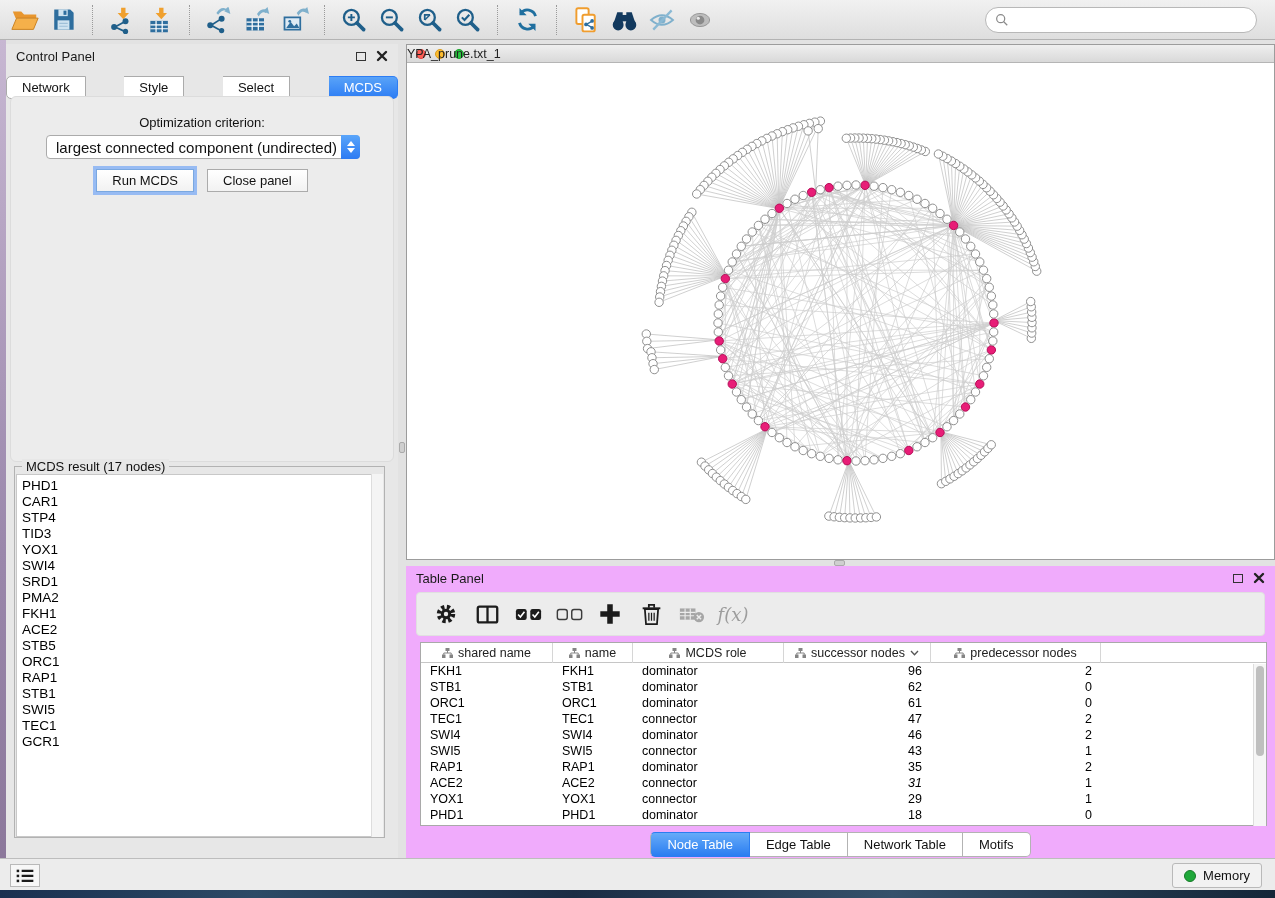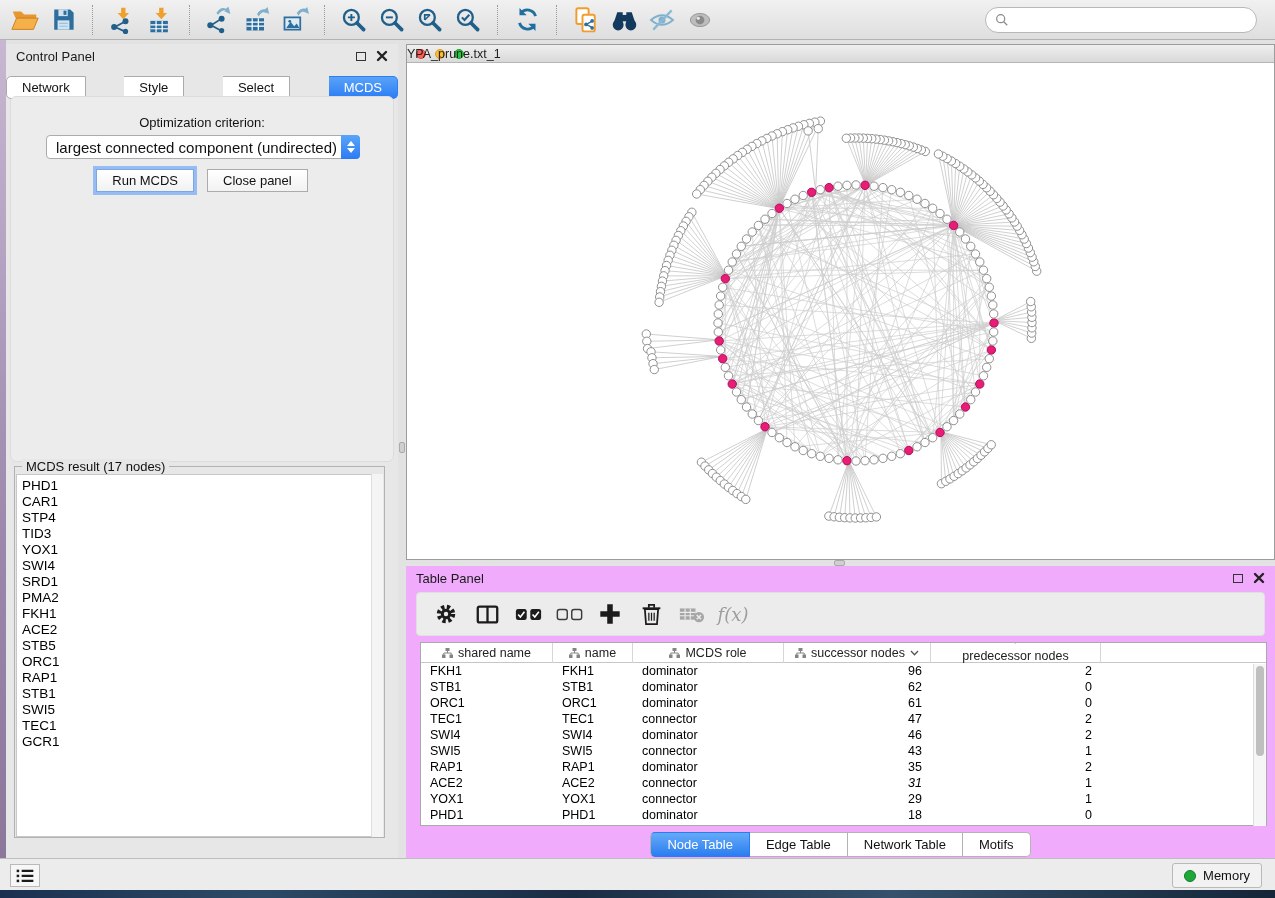--- a/index.html
+++ b/index.html
@@ -1076,21 +1076,21 @@
               <rect x="3.5" y="0" width="4" height="3" fill="#848484"></rect>
               <rect x="0" y="6.5" width="3.5" height="3.5" fill="#848484"></rect>
               <rect x="7.5" y="6.5" width="3.5" height="3.5" fill="#848484"></rect>
               <path d="M5.5 3v2M1.8 5h7.4M1.8 5v1.7M9.2 5v1.7" stroke="#848484" fill="none"></path>
             </svg>
             <span class="thl">successor nodes</span>
             <svg viewBox="0 0 9 6" width="9" height="6">
               <path d="M1 1l3.5 3.8L8 1" stroke="#555" fill="none" stroke-width="1.3"></path>
             </svg>
           </div>
-          <div class="th" style="width: 170px; flex-direction: column;">
+          <div class="th" style="width: 170px;">
             <svg viewBox="0 0 11 10" width="11" height="10">
               <rect x="3.5" y="0" width="4" height="3" fill="#848484"></rect>
               <rect x="0" y="6.5" width="3.5" height="3.5" fill="#848484"></rect>
               <rect x="7.5" y="6.5" width="3.5" height="3.5" fill="#848484"></rect>
               <path d="M5.5 3v2M1.8 5h7.4M1.8 5v1.7M9.2 5v1.7" stroke="#848484" fill="none"></path>
             </svg>
             <span class="thl">predecessor nodes</span>
           </div>
           <div class="th th-fill"></div>
         </div>

